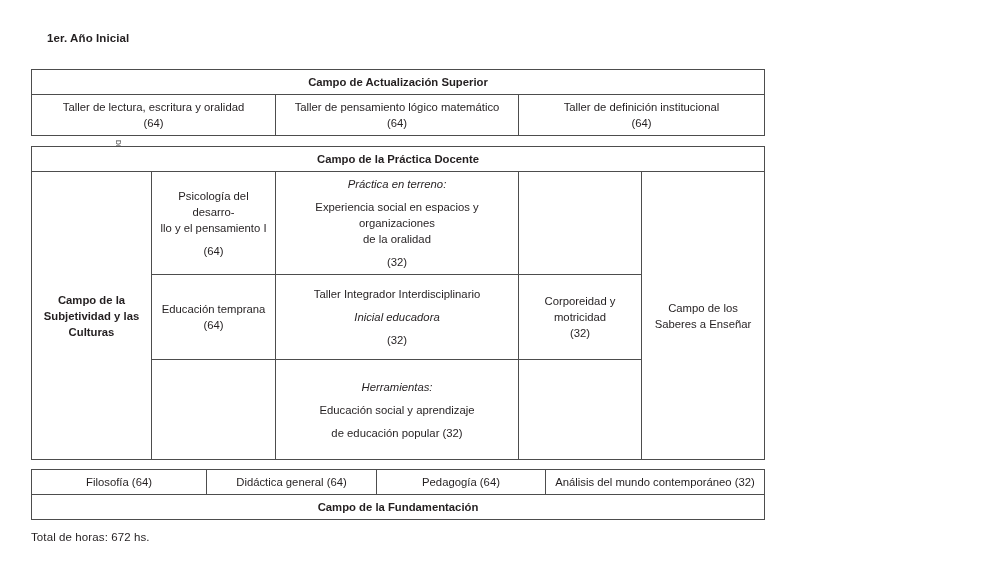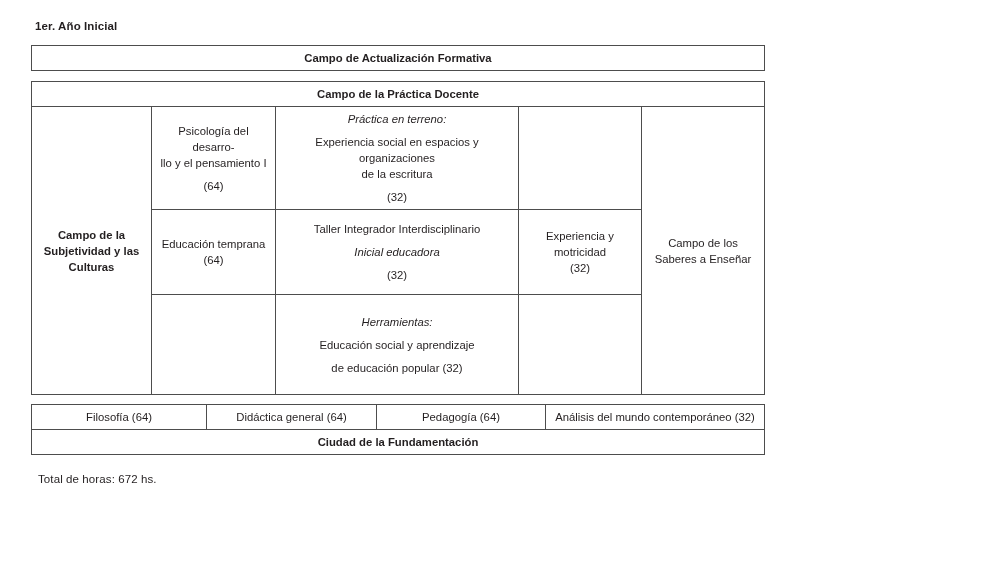--- a/index.html
+++ b/index.html
@@ -43,30 +43,30 @@
     position: absolute;
     left: 31px;
     top: 0px;
     width: 733px;
   }
 
   .caption-top {
     font-size: 11.5px;
     font-weight: bold;
     color: #231f20;
-    margin: 4px;
+    margin: 16px;
     padding-top: 16px;
     padding-bottom: 9px;
     letter-spacing: 0.1px;
   }
   .caption-bottom {
     font-size: 11.5px;
     font-weight: normal;
     color: #231f20;
-    margin: 7px;
+    margin: 0;
     padding-top: 11px;
     letter-spacing: 0.1px;
   }
 
   table.grid {
     border-collapse: collapse;
     table-layout: fixed;
     width: 733px;
     margin: 0;
   }
@@ -127,21 +127,35 @@
   <p class="caption-top">1er. Año Inicial</p>
 
   <table class="grid">
     <colgroup>
       <col style="width:244px">
       <col style="width:243px">
       <col style="width:246px">
     </colgroup>
     <tbody>
       <tr>
-        <td class="band" colspan="3">Campo de Actualización Formativa</td>
+        <td class="band" colspan="3">Campo de Actualización Superior</td>
+      </tr>
+      <tr>
+        <td>
+          <span class="ln">Taller de lectura, escritura y oralidad</span>
+          <span class="ln">(64)</span>
+        </td>
+        <td>
+          <span class="ln">Taller de pensamiento lógico matemático</span>
+          <span class="ln">(64)</span>
+        </td>
+        <td>
+          <span class="ln">Taller de definición institucional</span>
+          <span class="ln">(64)</span>
+        </td>
       </tr>
     </tbody>
   </table>
 
   <div class="tbl-gap"></div>
 
   <table class="grid">
     <colgroup>
       <col style="width:120px">
       <col style="width:124px">
@@ -161,21 +175,21 @@
           <span class="ln">Psicología del desarro-</span>
           <span class="ln">llo y el pensamiento I</span>
           <span class="gap"></span>
           <span class="ln">(64)</span>
         </td>
 
         <td>
           <span class="ln ital">Práctica en terreno:</span>
           <span class="gap"></span>
           <span class="ln">Experiencia social en espacios y organizaciones</span>
-          <span class="ln">de la escritura</span>
+          <span class="ln">de la oralidad</span>
           <span class="gap"></span>
           <span class="ln">(32)</span>
         </td>
 
         <td>
           <span class="ln"></span>
         </td>
 
         <td class="shade" rowspan="3">Campo de los Saberes a Enseñar</td>
       </tr>
@@ -188,21 +202,21 @@
 
         <td>
           <span class="ln bld">Taller Integrador Interdisciplinario</span>
           <span class="gap"></span>
           <span class="ln ital">Inicial educadora</span>
           <span class="gap"></span>
           <span class="ln">(32)</span>
         </td>
 
         <td>
-          <span class="ln">Experiencia y</span>
+          <span class="ln">Corporeidad y</span>
           <span class="ln">motricidad</span>
           <span class="ln">(32)</span>
         </td>
       </tr>
 
       <tr style="height:100px">
         <td>
           <span class="ln"></span>
         </td>
 
@@ -231,20 +245,20 @@
       <col style="width:219px">
     </colgroup>
     <tbody>
       <tr>
         <td>Filosofía (64)</td>
         <td>Didáctica general (64)</td>
         <td>Pedagogía (64)</td>
         <td>Análisis del mundo contemporáneo (32)</td>
       </tr>
       <tr>
-        <td class="band" colspan="4">Ciudad de la Fundamentación</td>
+        <td class="band" colspan="4">Campo de la Fundamentación</td>
       </tr>
     </tbody>
   </table>
 
   <p class="caption-bottom">Total de horas: 672 hs.</p>
 
 </div>
 
 </body></html>

